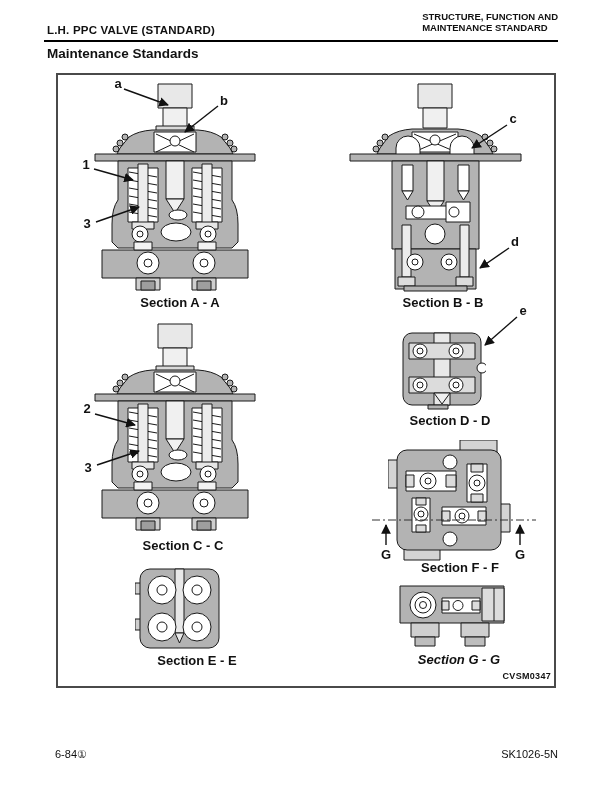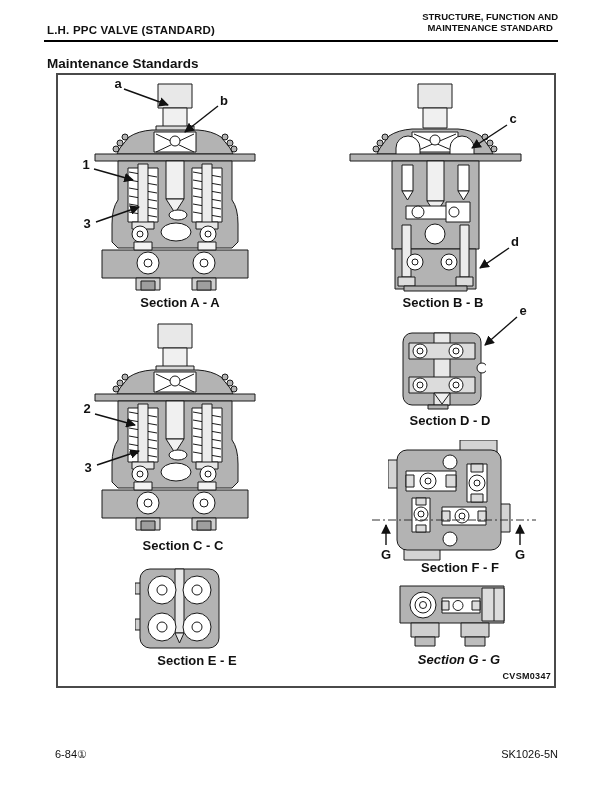--- a/index.html
+++ b/index.html
@@ -1,23 +1,23 @@
 <!DOCTYPE html>
 <html><head>
 <meta charset="utf-8">
 <style>
   html,body{margin:0;padding:0;background:#fff;}
   body{width:612px;height:792px;position:relative;overflow:hidden;
        font-family:"Liberation Sans",sans-serif;color:#111;}
   .abs{position:absolute;}
   
   .hdr-left{left:47px;top:24px;font-size:11.5px;font-weight:bold;letter-spacing:.2px;white-space:nowrap;}
-  .hdr-right{right:54px;top:12px;text-align:center;font-size:9.5px;font-weight:bold;line-height:10.5px;white-space:nowrap;margin-left:27px;}
+  .hdr-right{right:54px;top:12px;text-align:left;font-size:9.5px;font-weight:bold;line-height:10.5px;white-space:nowrap;margin-left:27px;}
   .hdr-rule{left:44px;top:40px;width:514px;height:2px;background:#000;}
-  .page-heading{left:47px;top:56px;font-size:13.5px;font-weight:bold;white-space:nowrap;}
+  .page-heading{left:47px;top:46px;font-size:13.5px;font-weight:bold;white-space:nowrap;}
   
   .figure-box{left:56px;top:73px;width:500px;height:615px;border:2px solid #4a4a4a;box-sizing:border-box;}
   .fig-inner{position:absolute;left:-2px;top:-2px;width:500px;height:615px;}
   .diagram{position:absolute;}
   .overlay{position:absolute;left:0;top:0;pointer-events:none;}
   .caption{position:absolute;transform:translateX(-50%);font-size:13px;font-weight:bold;white-space:nowrap;margin-left:6px;}
   .callout{position:absolute;transform:translate(-50%,-50%);font-size:13px;font-weight:bold;line-height:1;}
   .fig-code{position:absolute;right:5px;top:598px;font-size:9px;font-weight:bold;letter-spacing:.3px;}
   
   .footer{left:55px;right:54px;top:748px;display:flex;justify-content:space-between;font-size:11px;}

